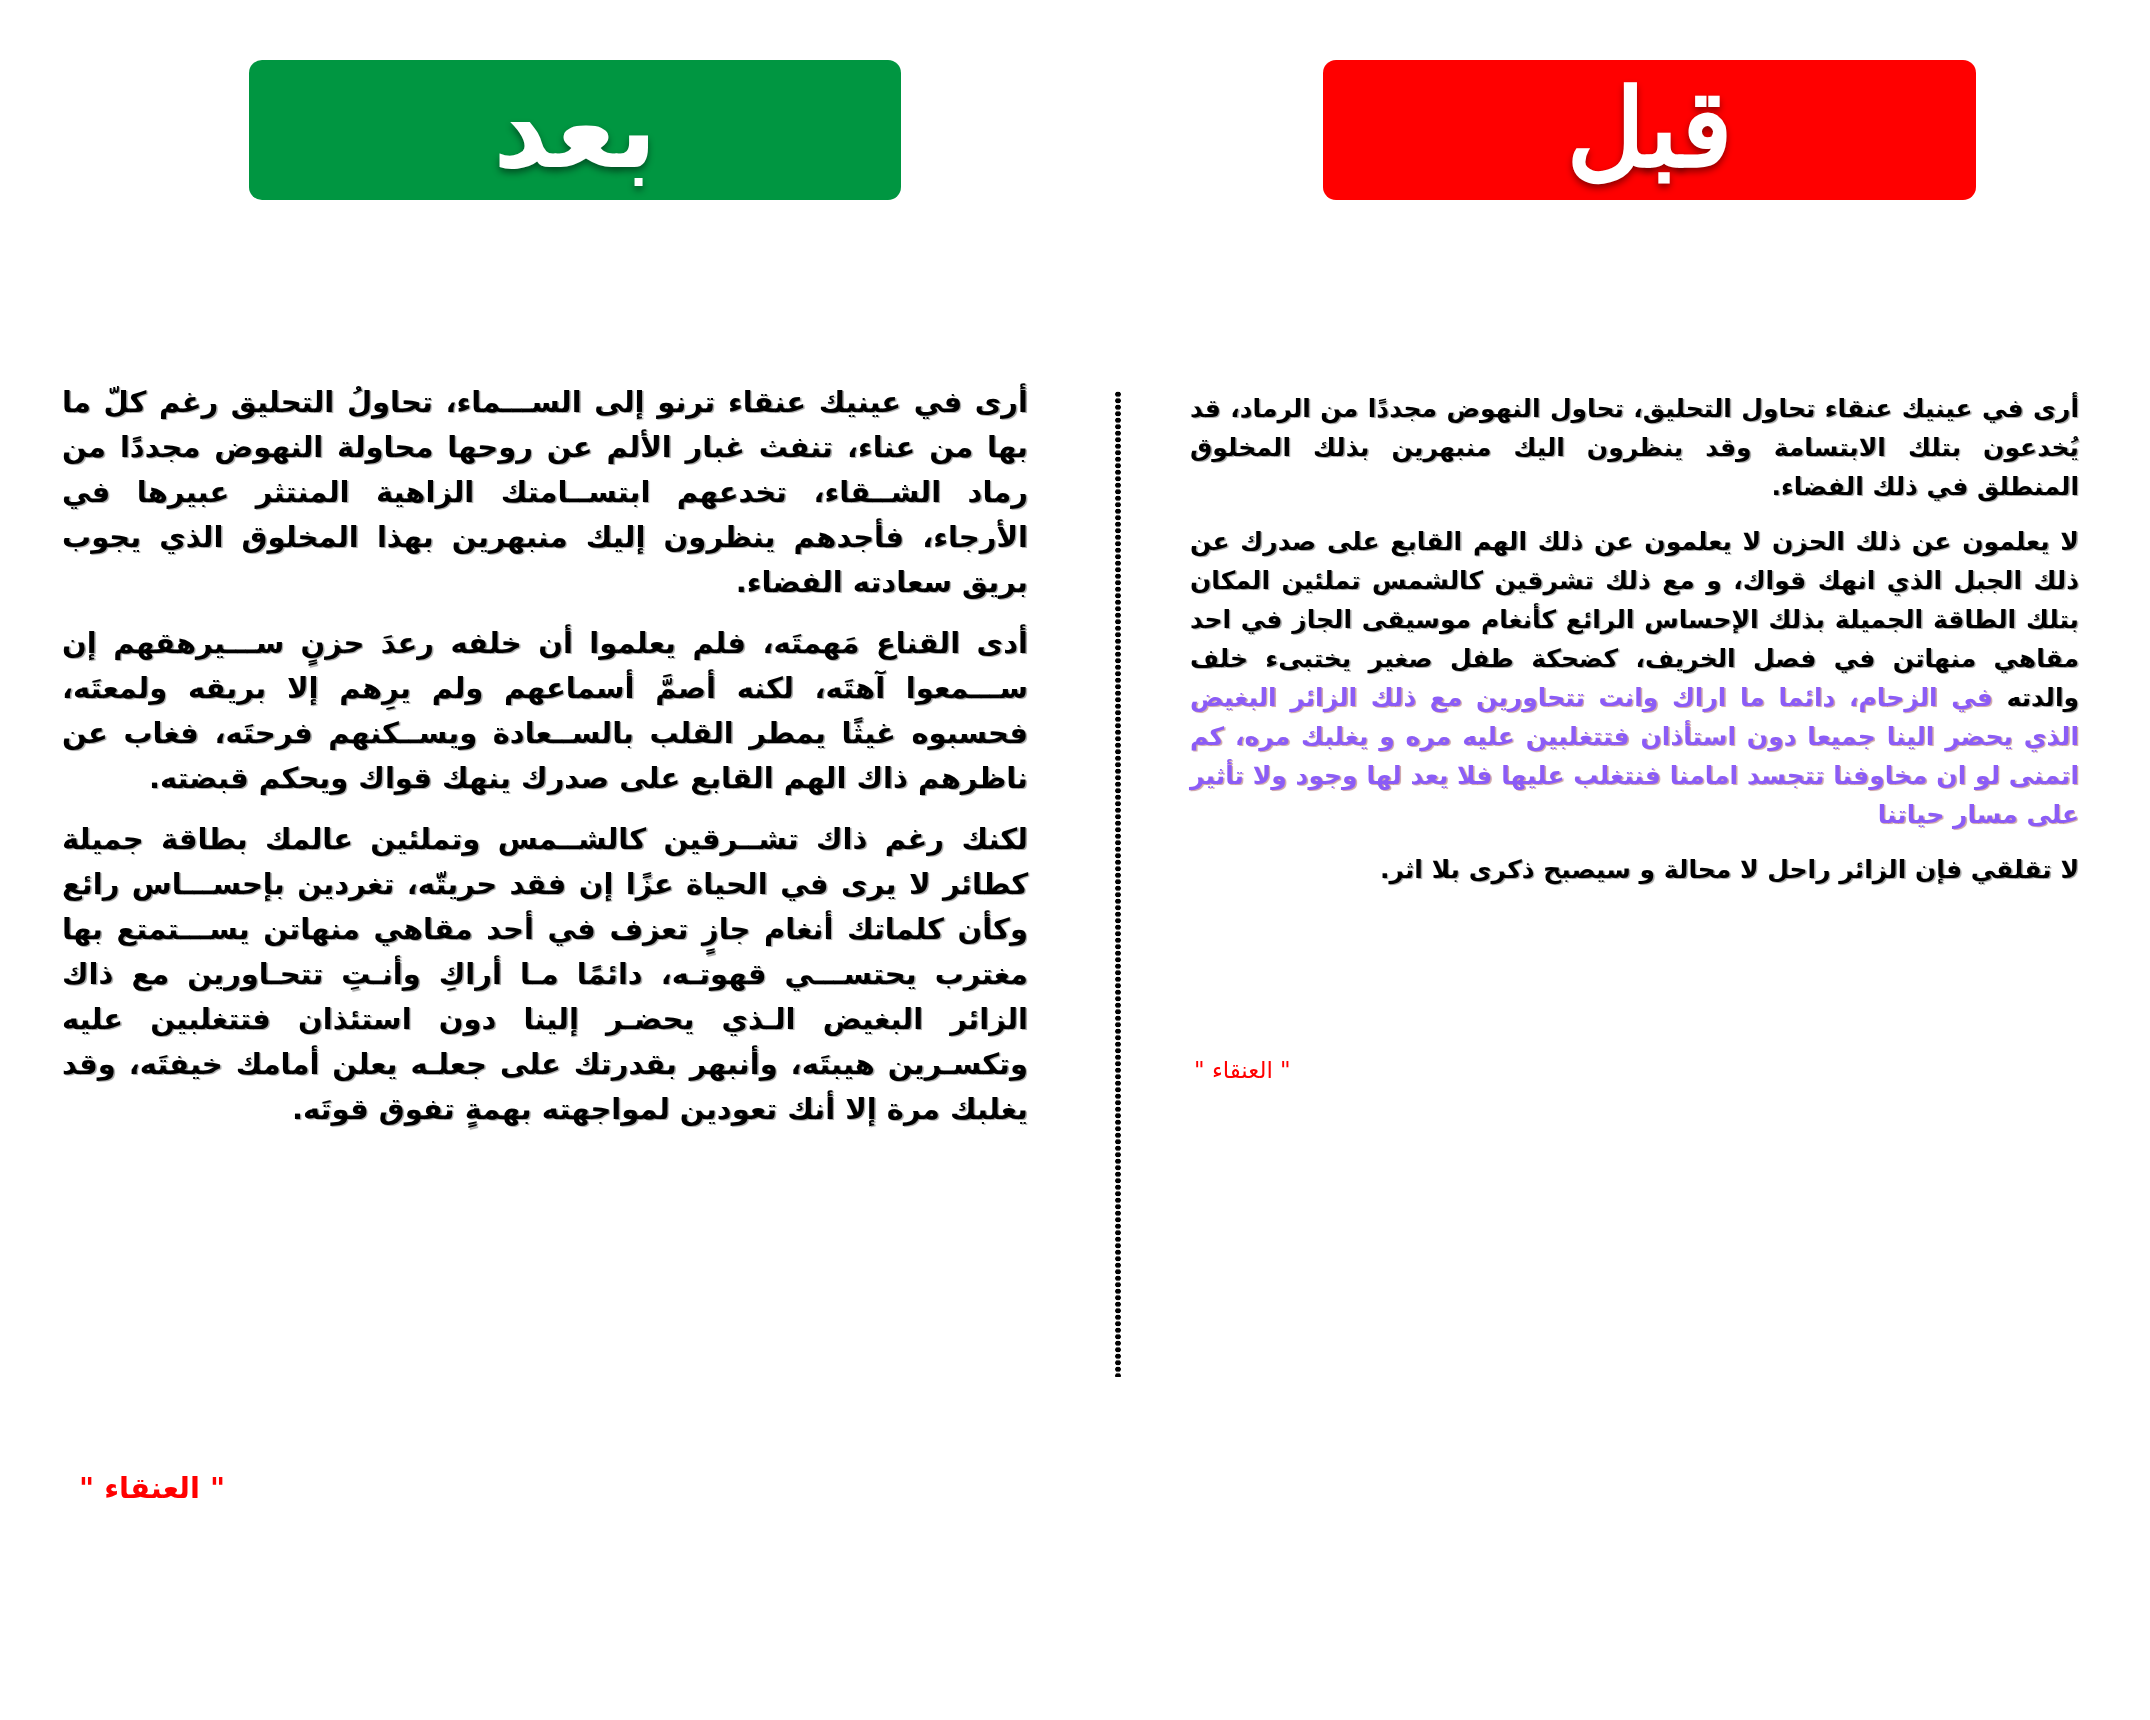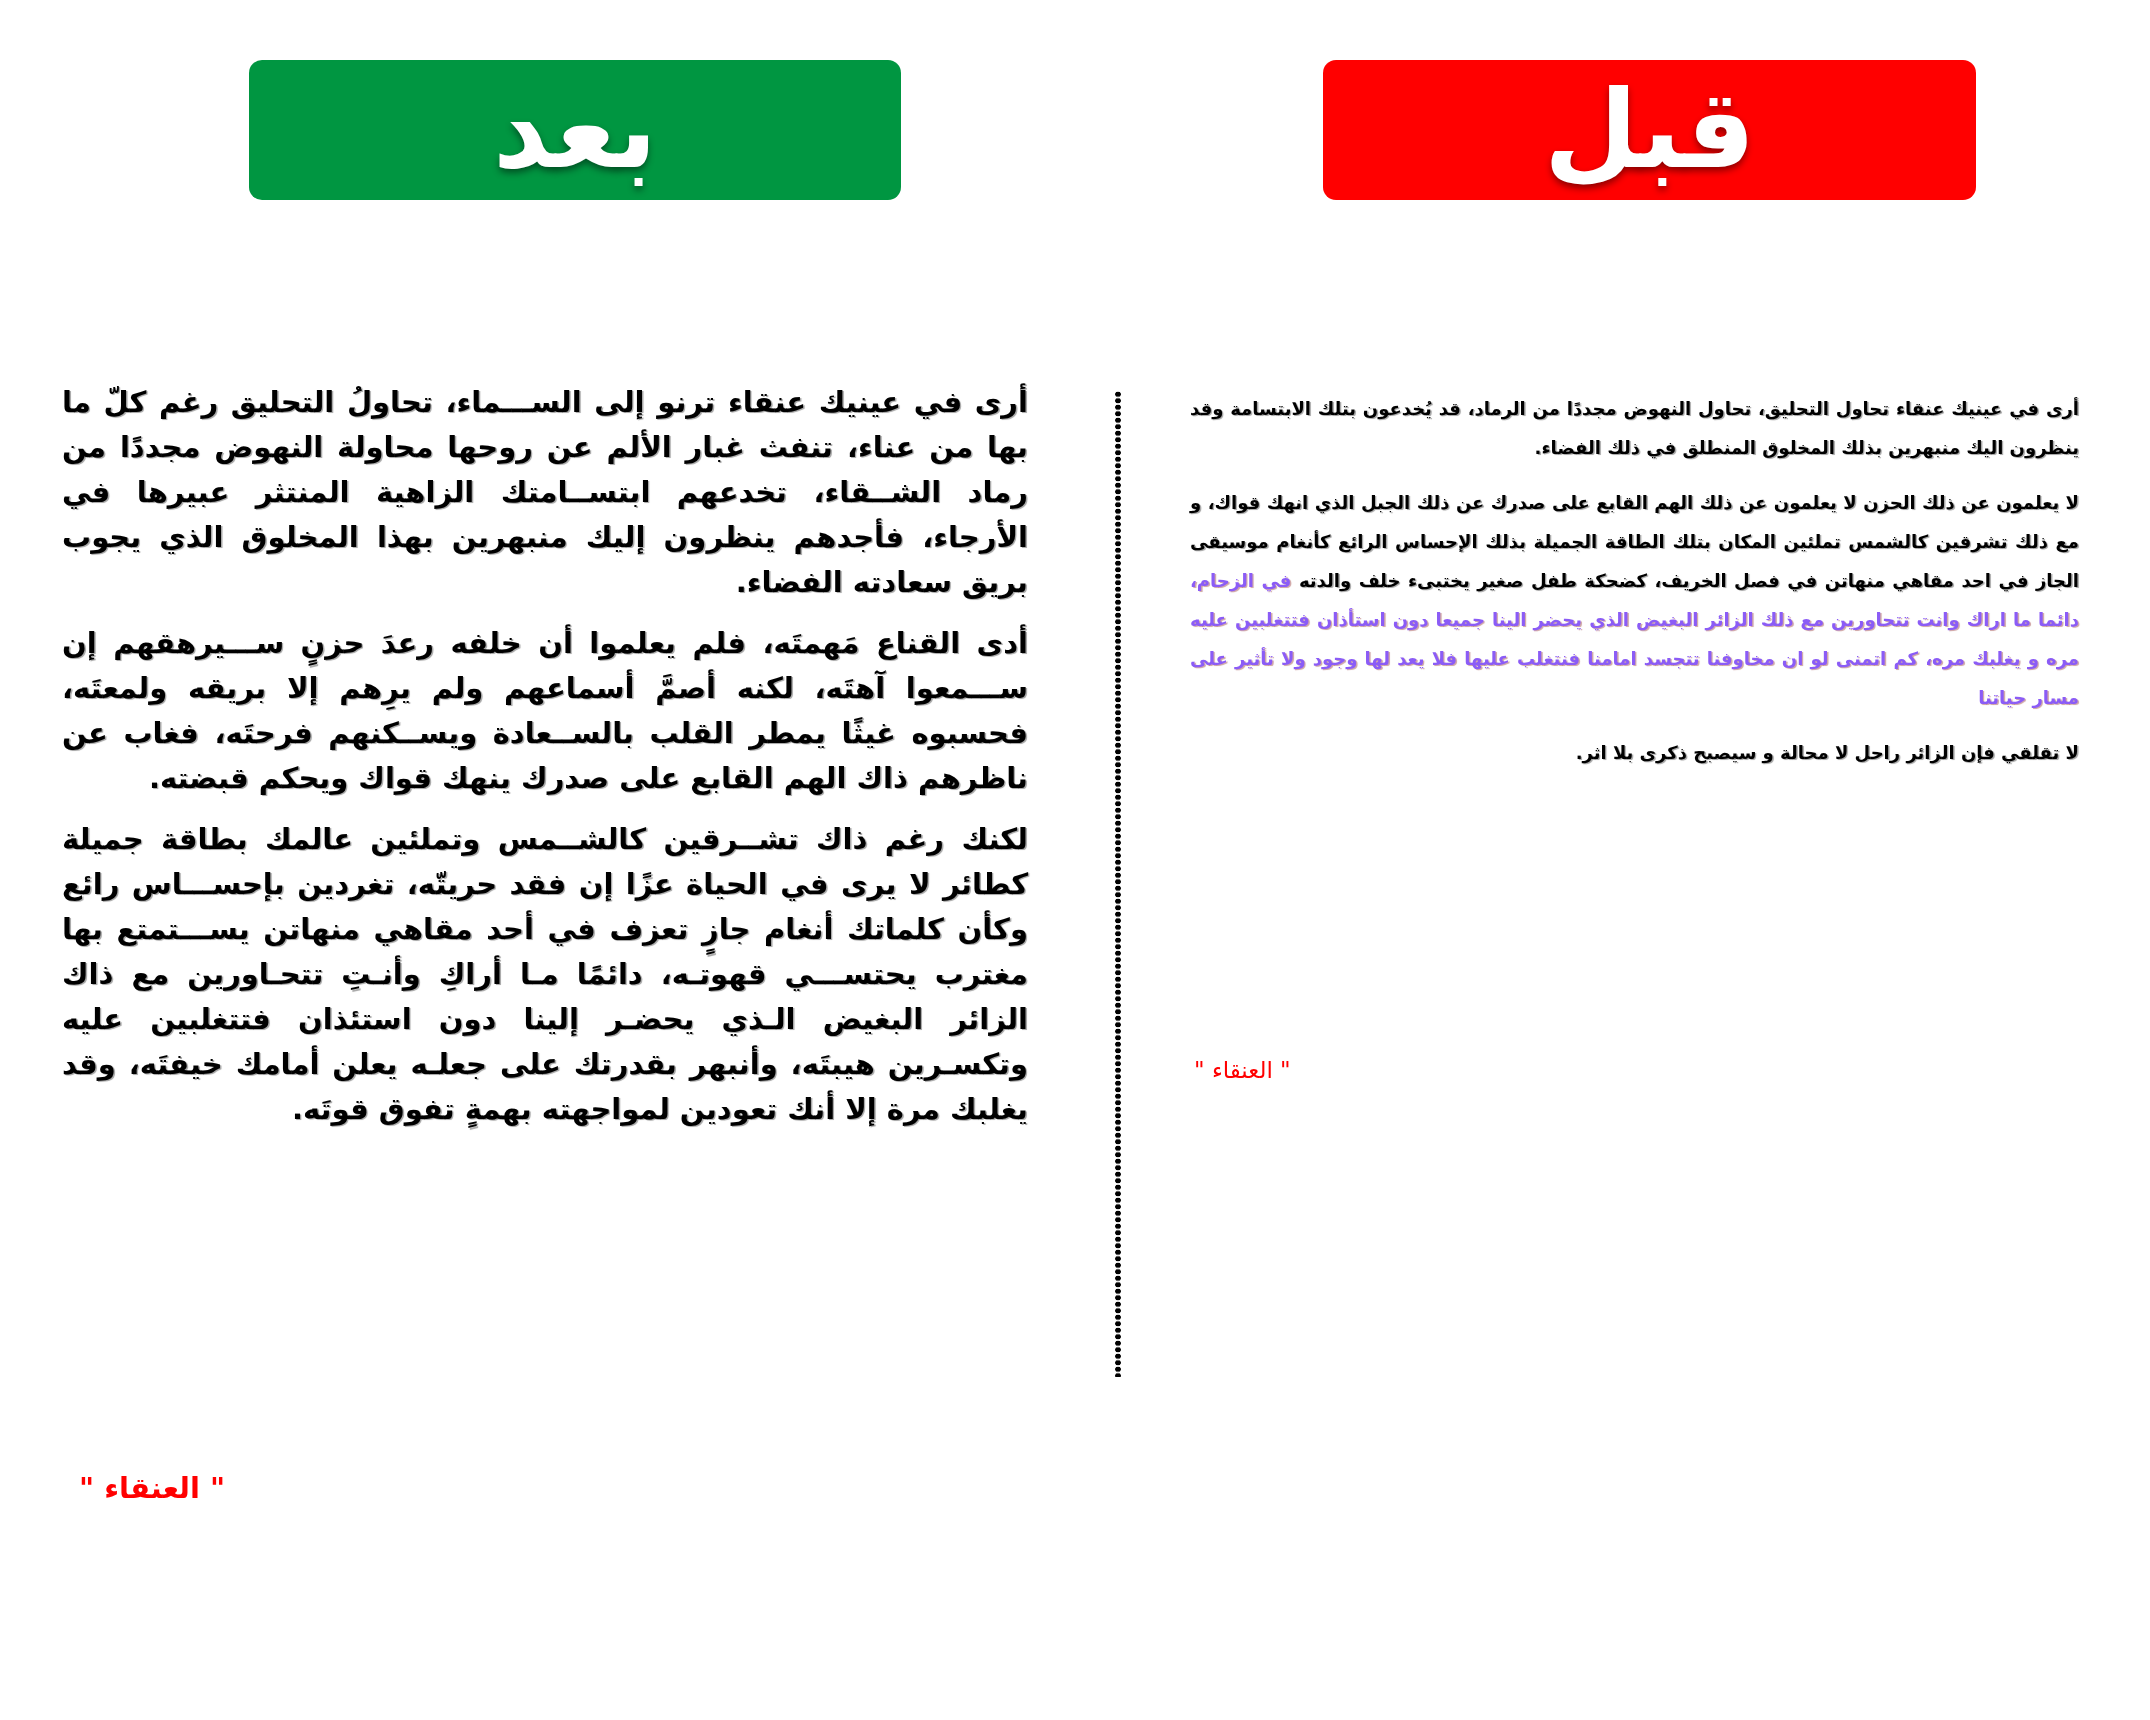--- a/index.html
+++ b/index.html
@@ -31,20 +31,21 @@
     }
     .banner-after {
       left: 249px;
       width: 652px;
       background: #009641;
     }
     .banner-before {
       left: 1323px;
       width: 653px;
       background: #ff0000;
+      font-family: Liberation Serif, serif;
     }
     .column {
       position: absolute;
       direction: rtl;
       text-align: justify;
       text-align-last: right;
       color: #000000;
       font-family: "DejaVu Sans", "Liberation Sans", sans-serif;
       text-shadow: 1.4px 1.4px 0.7px rgba(0,0,0,0.35);
     }
@@ -59,21 +60,21 @@
       line-height: 45px;
       font-weight: bold;
     }
     .col-after p {
       margin-bottom: 16px;
     }
     .col-before {
       left: 1190px;
       width: 889px;
       top: 389px;
-      font-size: 18px;
+      font-size: 25px;
       line-height: 39px;
       font-weight: bold;
     }
     .col-before p {
       margin-bottom: 16px;
     }
     .red {
       color: #8b5cf6;
       text-shadow: 1.4px 1.4px 0.7px rgba(120,0,0,0.35);
     }

